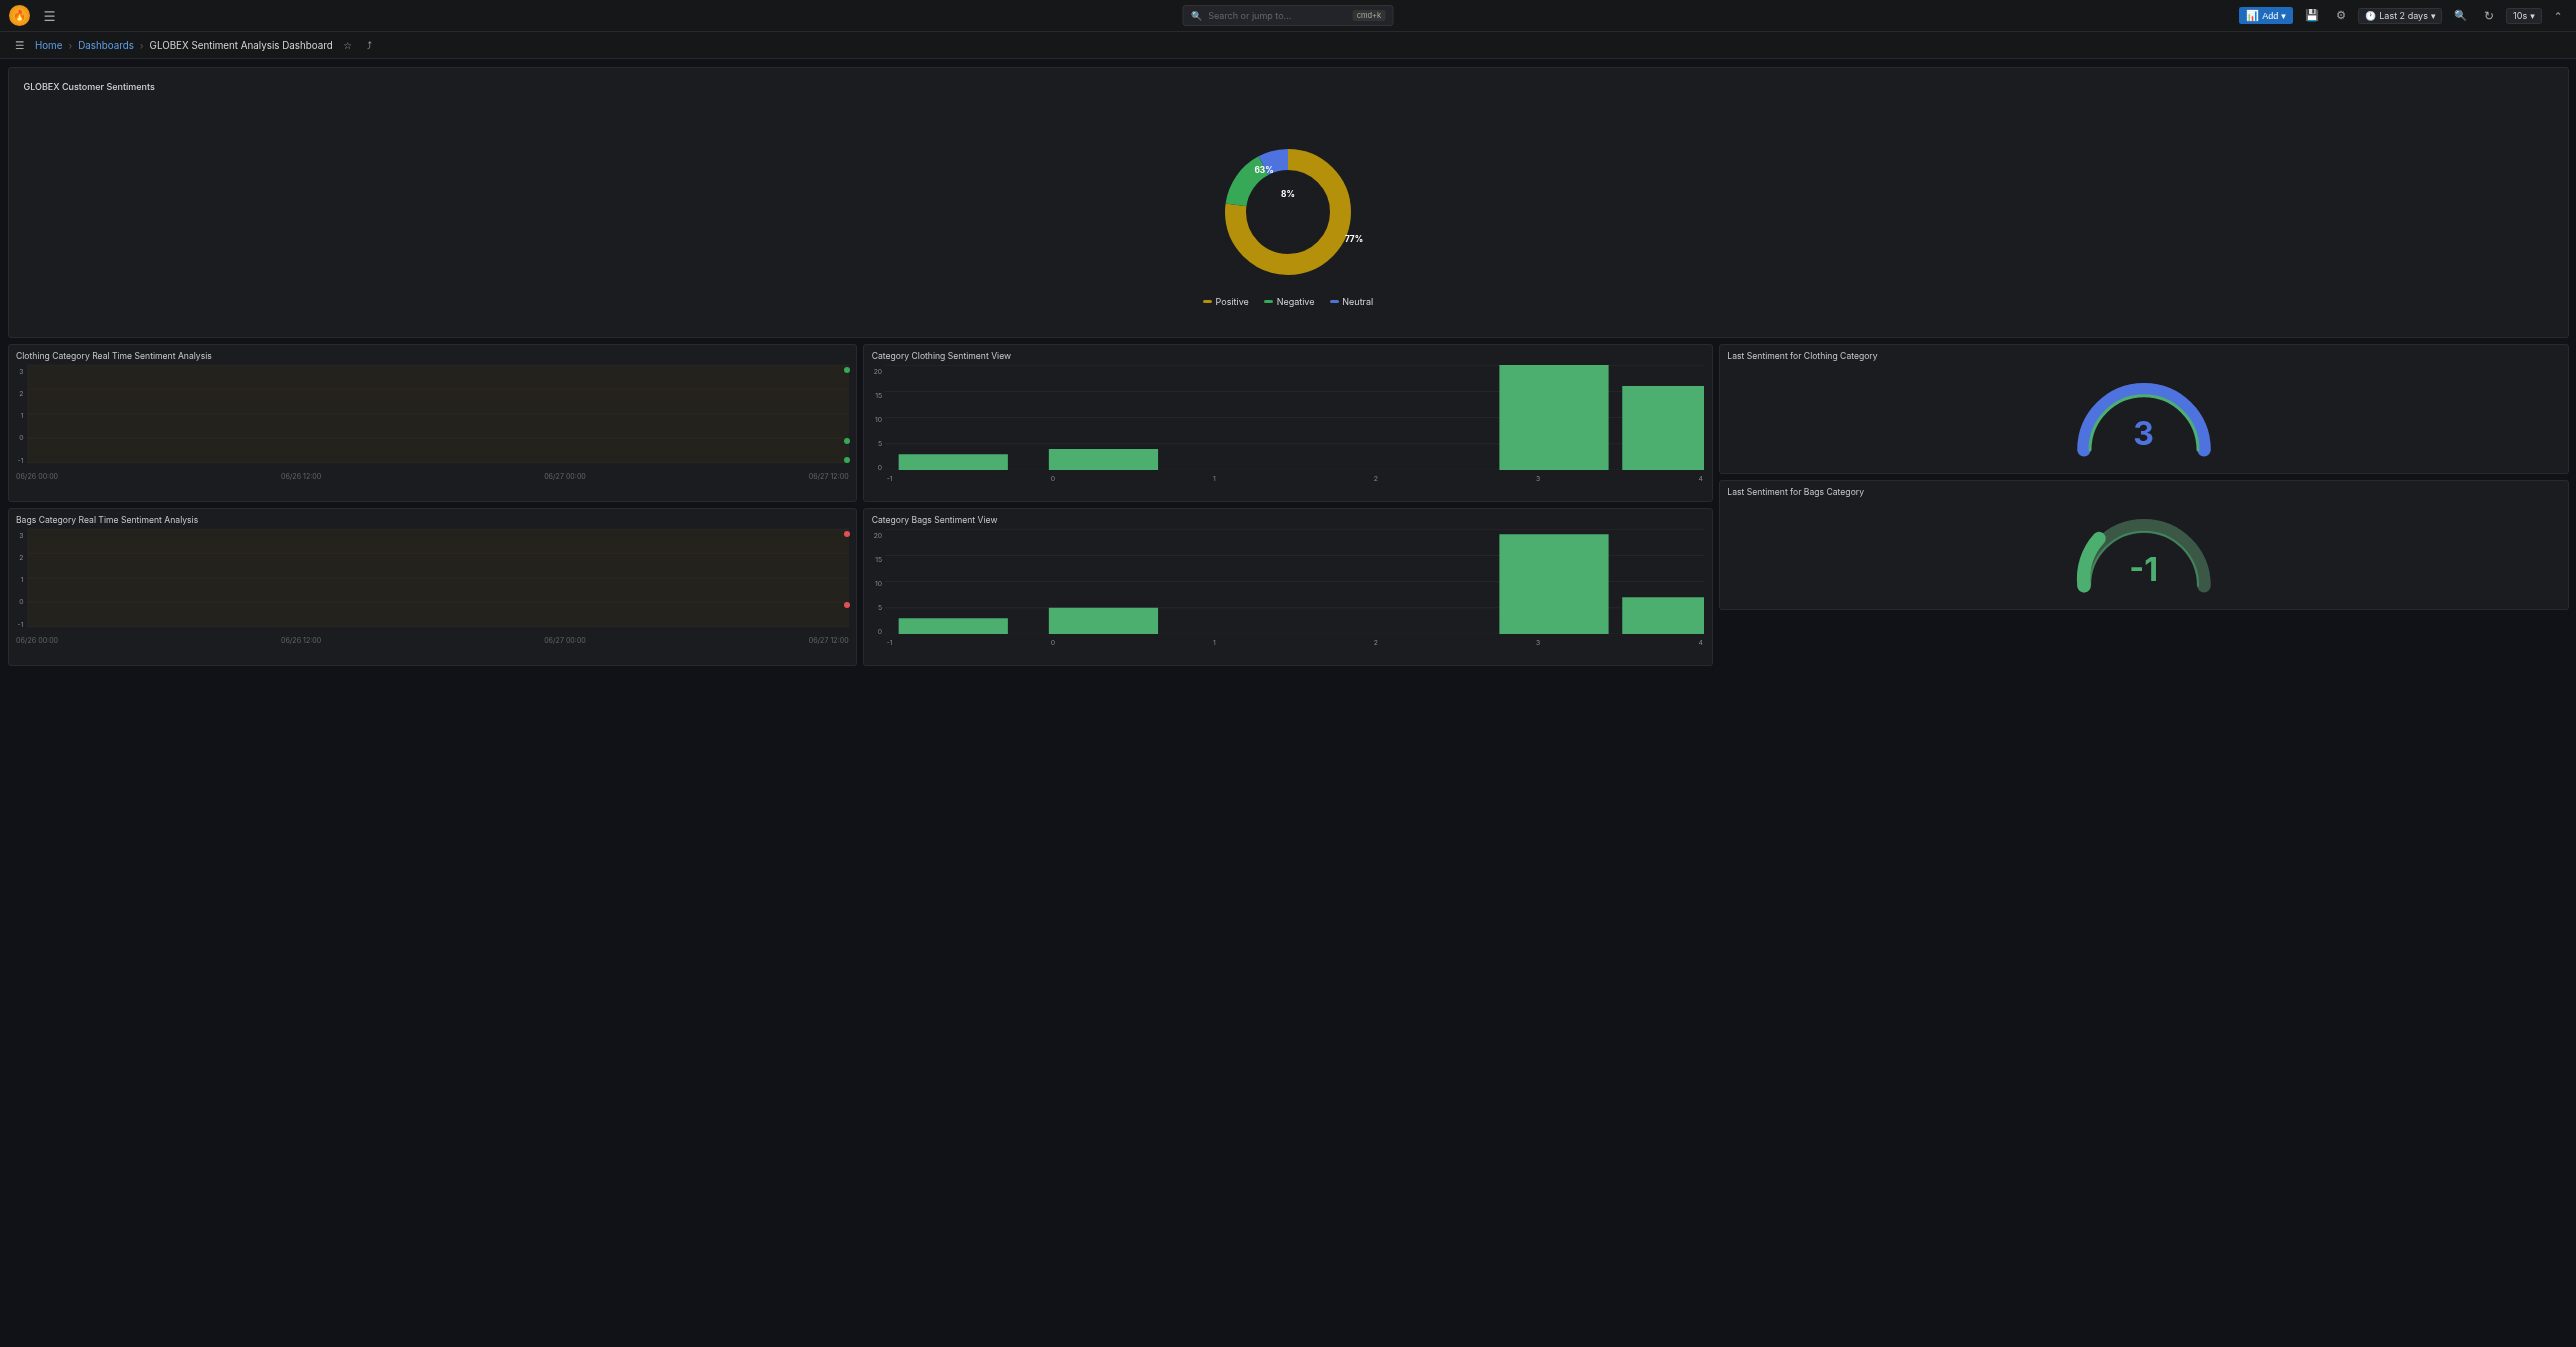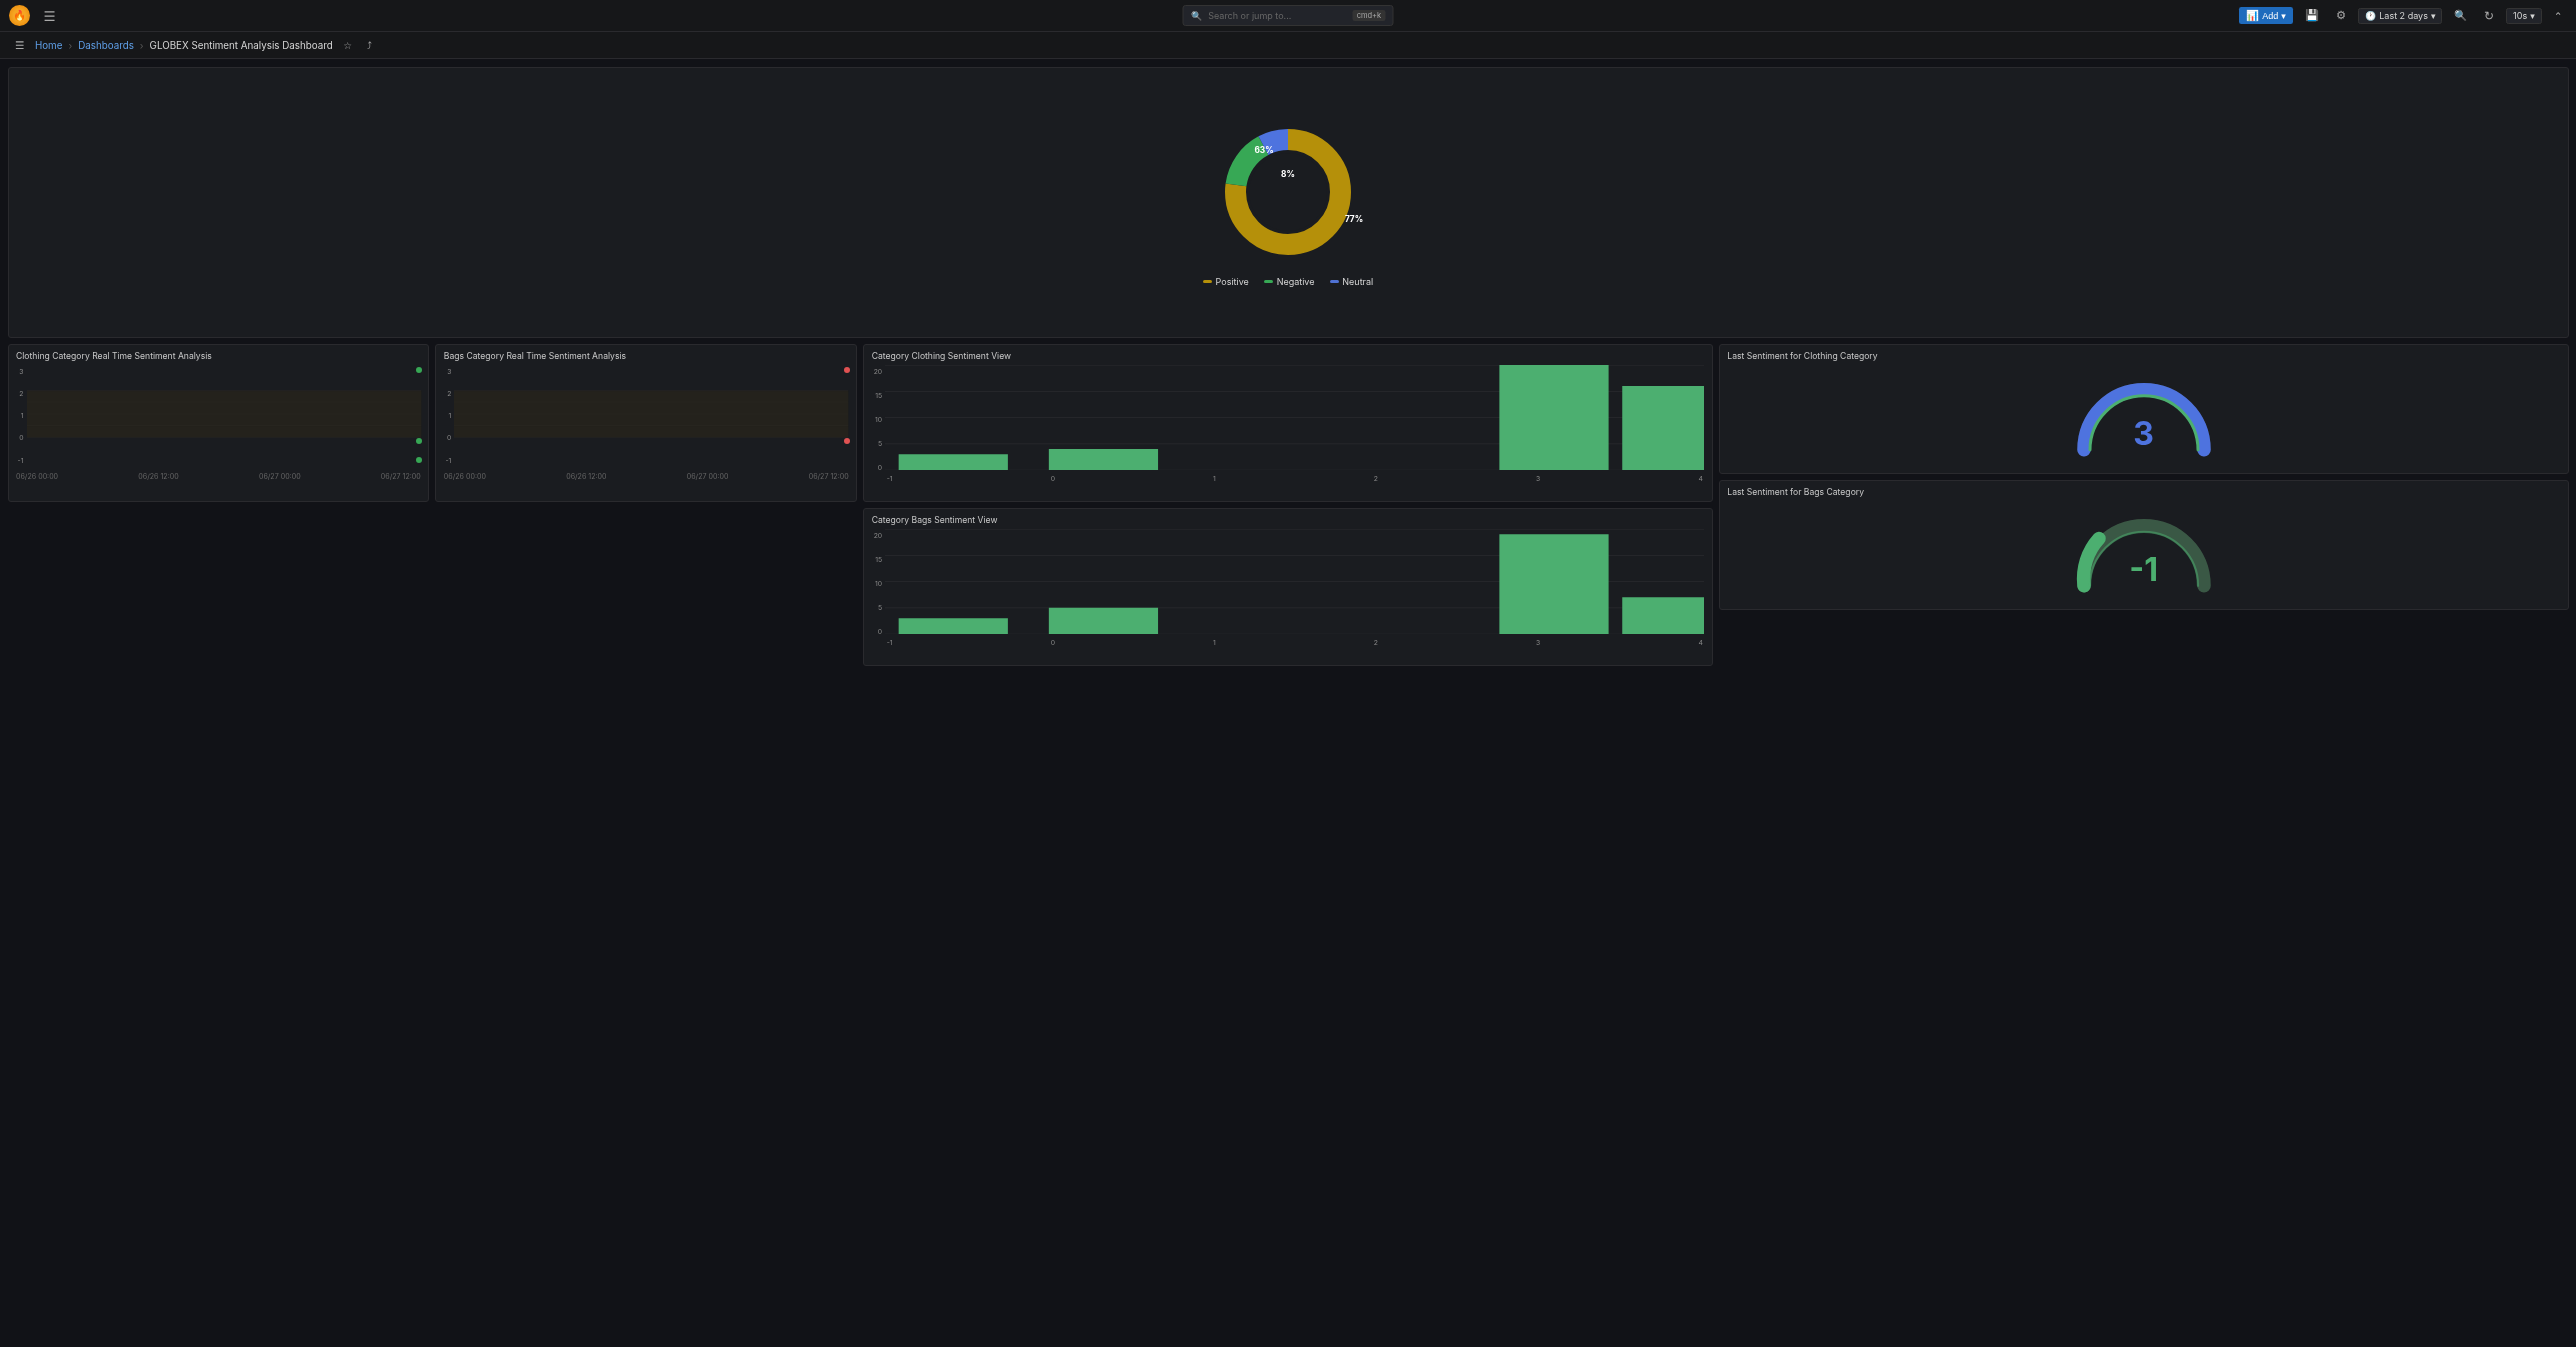--- a/index.html
+++ b/index.html
@@ -156,21 +156,21 @@
       border-radius: 1.5px;
     }
 
     
     .grid-lower {
       display: grid;
       grid-template-columns: 1fr 1fr 1fr;
       grid-template-rows: auto auto;
       gap: 6px;
     }
-    .col-left { display: flex; gap: 6px; }
+    .col-left { display: flex; flex-direction: column; gap: 6px; }
     .col-mid { display: flex; flex-direction: column; gap: 6px; }
     .col-right { display: flex; flex-direction: column; gap: 6px; }
 
     
     .chart-panel {
       background: #1a1c20;
       border: 0.8px solid #2a2a2e;
       border-radius: 3px;
       padding: 6px 7.5px;
       height: 158px;
@@ -253,20 +253,21 @@
   <span class="breadcrumb-link">Dashboards</span>
   <span class="breadcrumb-sep">›</span>
   <span class="breadcrumb-current">GLOBEX Sentiment Analysis Dashboard</span>
   <button class="topbar-icon-btn" style="font-size:9.8px;">☆</button>
   <button class="topbar-icon-btn" style="font-size:9.8px;">⤴</button>
 </div>
 
 <div class="main">
 
   <div class="top-panel">
+    <div class="panel-title">GLOBEX Customer Sentiments</div>
     <div class="donut-container">
       <div class="donut-chart" style="position:relative;">
         <svg viewBox="0 0 200 200" width="150" height="150">
 
           <circle cx="100" cy="100" r="70" fill="none" stroke="#b5900a" stroke-width="28" stroke-dasharray="339 440" stroke-dashoffset="0" transform="rotate(-90 100 100)"></circle>
           <circle cx="100" cy="100" r="70" fill="none" stroke="#37a855" stroke-width="28" stroke-dasharray="66 440" stroke-dashoffset="-339" transform="rotate(-90 100 100)"></circle>
           <circle cx="100" cy="100" r="70" fill="none" stroke="#4e73df" stroke-width="28" stroke-dasharray="35 440" stroke-dashoffset="-405" transform="rotate(-90 100 100)"></circle>
           <circle cx="100" cy="100" r="52" fill="#1a1c20"></circle>
         </svg>
         

